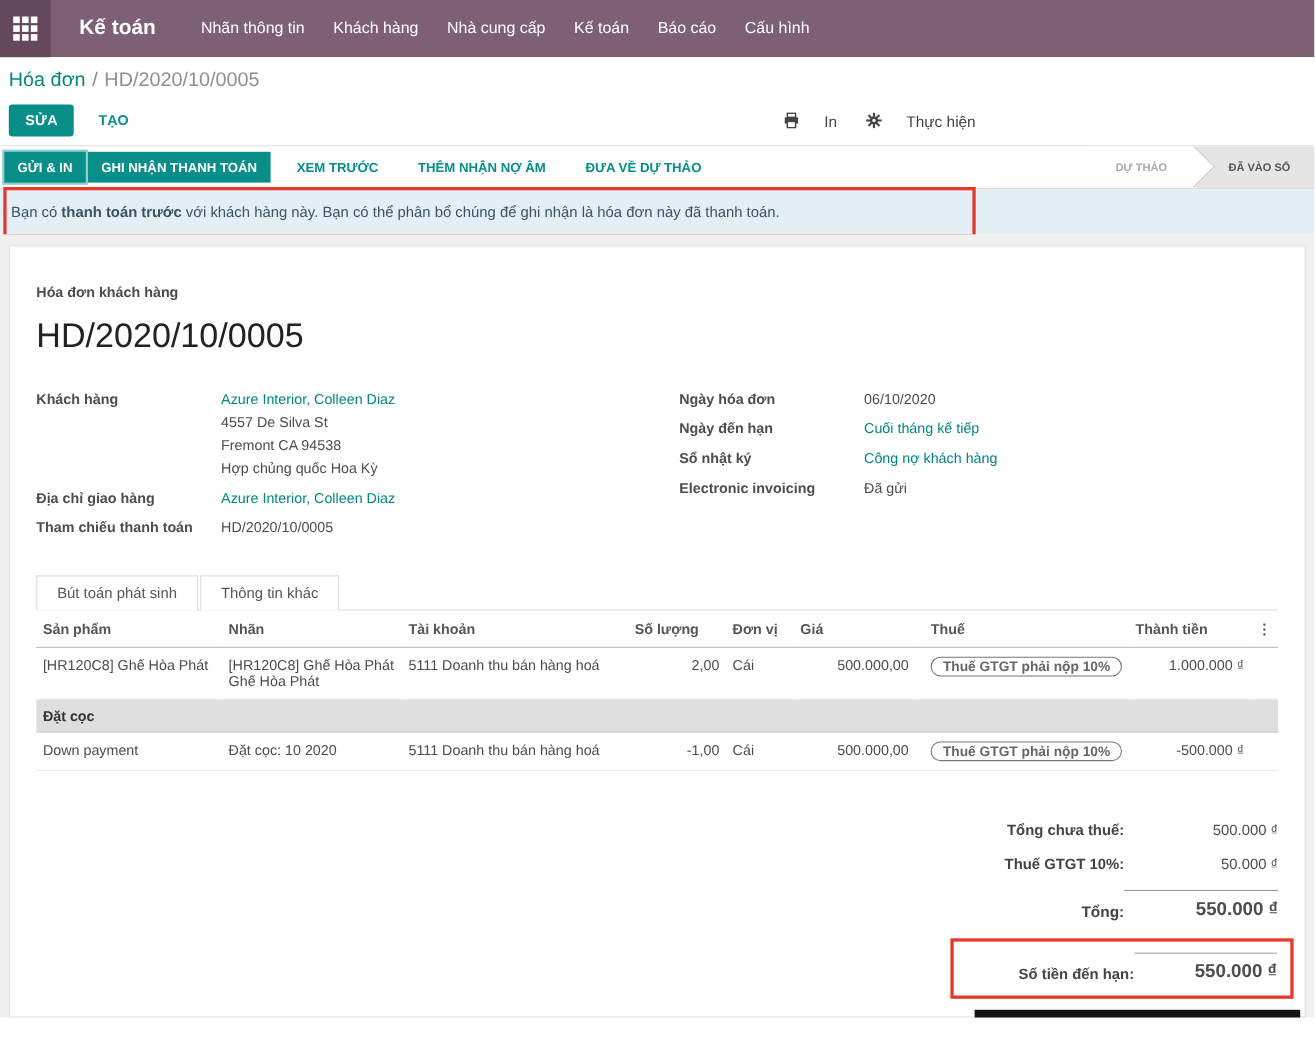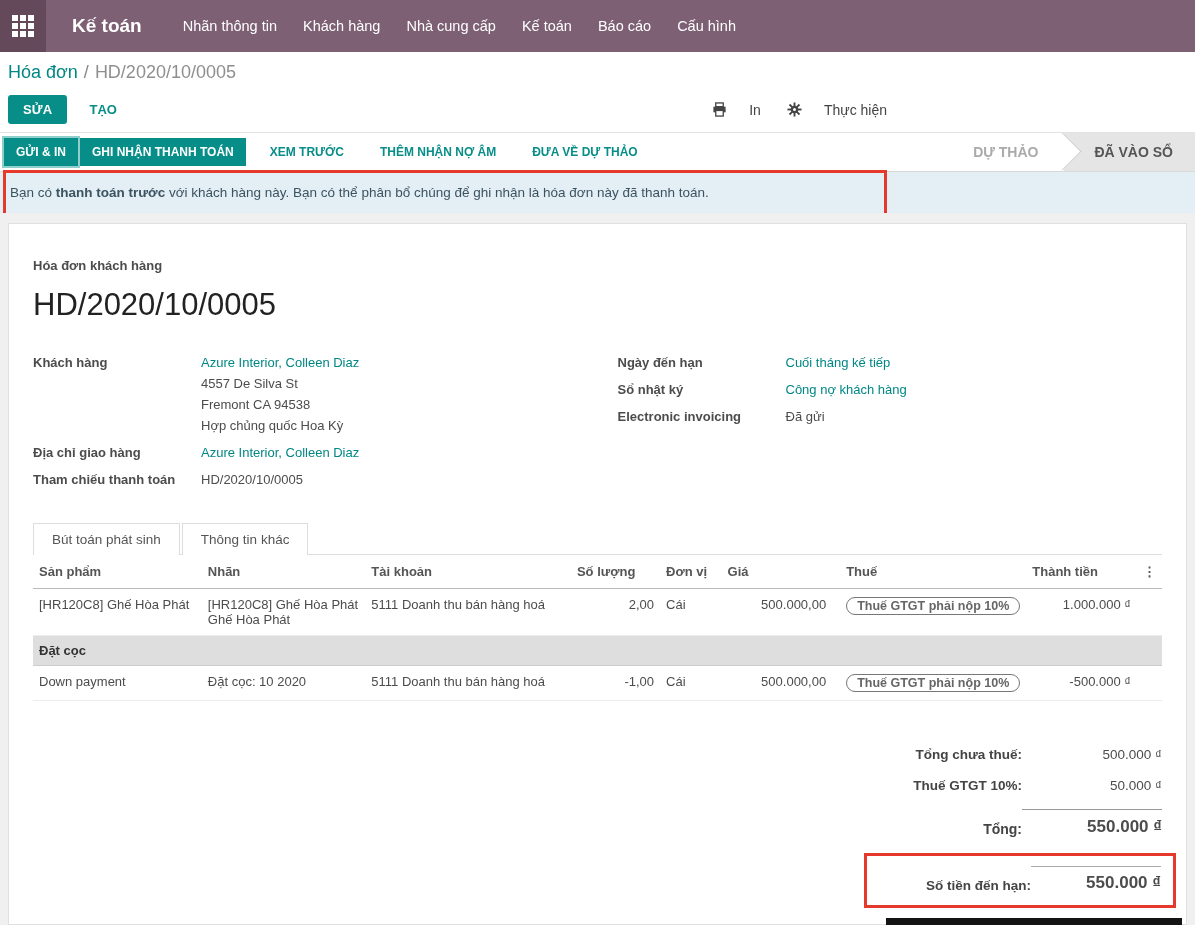--- a/index.html
+++ b/index.html
@@ -33,21 +33,21 @@
   
   .statusbar { height:40px; border-top:1px solid #e3e3e3; border-bottom:1px solid #d8d8d8;
     display:flex; align-items:stretch; background:#fff; }
   .sb-left { display:flex; align-items:center; padding-left:4px; gap:2px; flex:1; }
   .sb-btn-primary { background:#078e88; color:#fff; border:none; font-weight:bold; font-size:12px;
     padding:7px 12px; cursor:pointer; white-space:nowrap; }
   .sb-btn-primary.focused { box-shadow:0 0 0 2px #8ecfcb;padding-left:12px; }
   .sb-btn-link { background:none; border:none; color:#078e88; font-weight:bold; font-size:12px;
     padding:7px 12px; margin-left:10px; cursor:pointer; white-space:nowrap; }
   .sb-states { display:flex; align-items:stretch; }
-  .state { display:flex; align-items:center; font-size:14px; font-weight:bold; cursor:pointer; }
+  .state { display:flex; align-items:center; font-size:10px; font-weight:bold; cursor:pointer; }
   .state-draft { color:#aaa; background:#fff; padding:0 26px 0 20px; position:relative; z-index:1; }
   .state-draft::before { content:""; position:absolute; right:-12px; top:50%; margin-top:-14px;
     width:26px; height:26px; border-top:1px solid #ccc; border-right:1px solid #ccc;
     transform:rotate(45deg); background:#fff; z-index:-1; }
   .state-posted { color:#555; background:#e5e5e5; padding:0 22px 0 30px; }
 
   
   .alert { background:#e3eef5; color:#3c5360; padding:13px 10px; position:relative; font-size:13.5px; }
   .alert b { font-weight:bold; }
   .alert .red-annot { position:absolute; left:3px; top:-2px; width:884px; height:46px;
@@ -204,20 +204,24 @@
         <div class="frow">
           <div class="flabel">Địa chỉ giao hàng</div>
           <div class="fval"><a>Azure Interior, Colleen Diaz</a></div>
         </div>
         <div class="frow">
           <div class="flabel">Tham chiếu thanh toán</div>
           <div class="fval">HD/2020/10/0005</div>
         </div>
       </div>
       <div class="fgroup">
+        <div class="frow">
+          <div class="flabel">Ngày hóa đơn</div>
+          <div class="fval">06/10/2020</div>
+        </div>
         <div class="frow">
           <div class="flabel">Ngày đến hạn</div>
           <div class="fval"><a>Cuối tháng kế tiếp</a></div>
         </div>
         <div class="frow">
           <div class="flabel">Sổ nhật ký</div>
           <div class="fval"><a>Công nợ khách hàng</a></div>
         </div>
         <div class="frow">
           <div class="flabel">Electronic invoicing</div>

